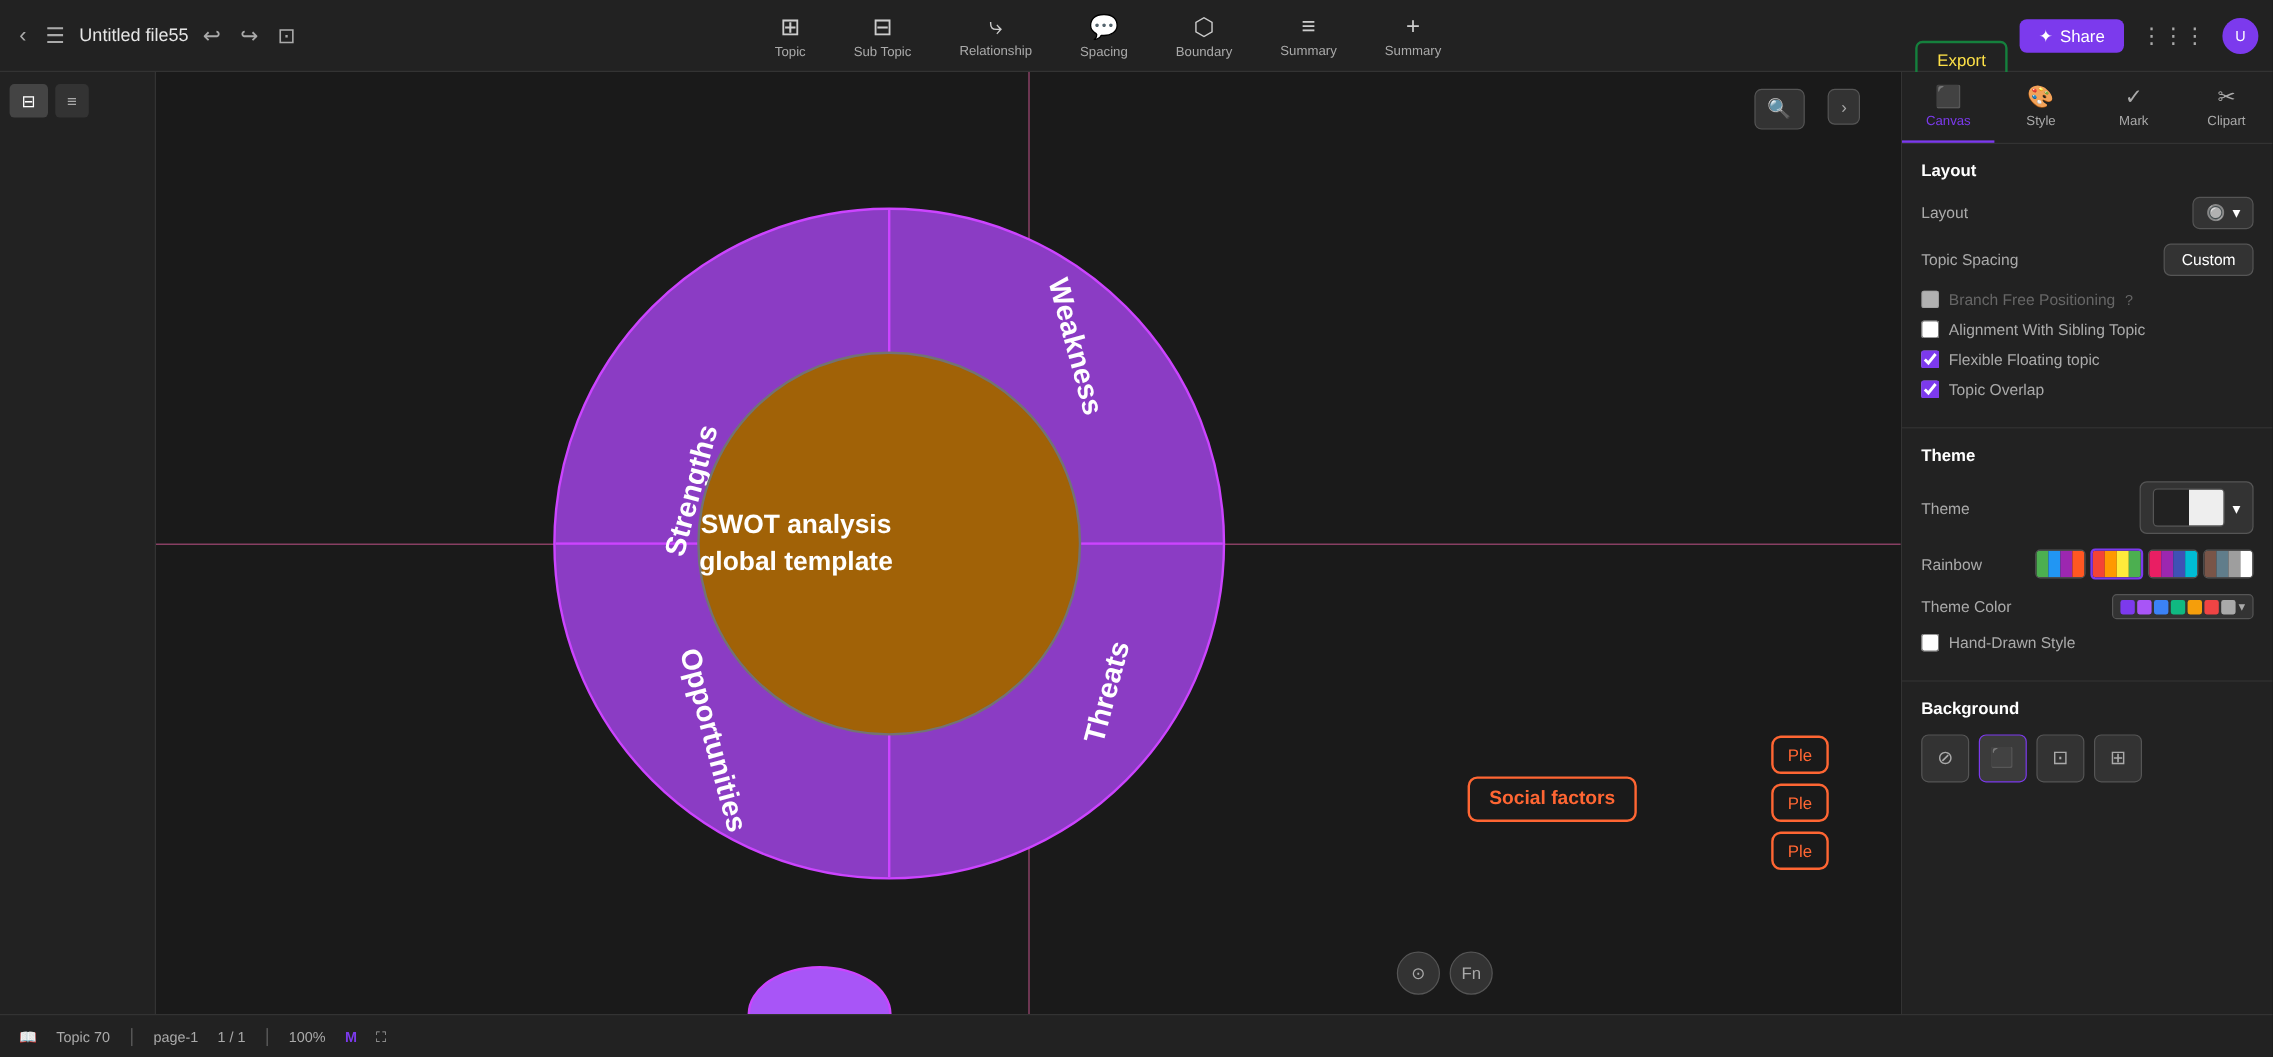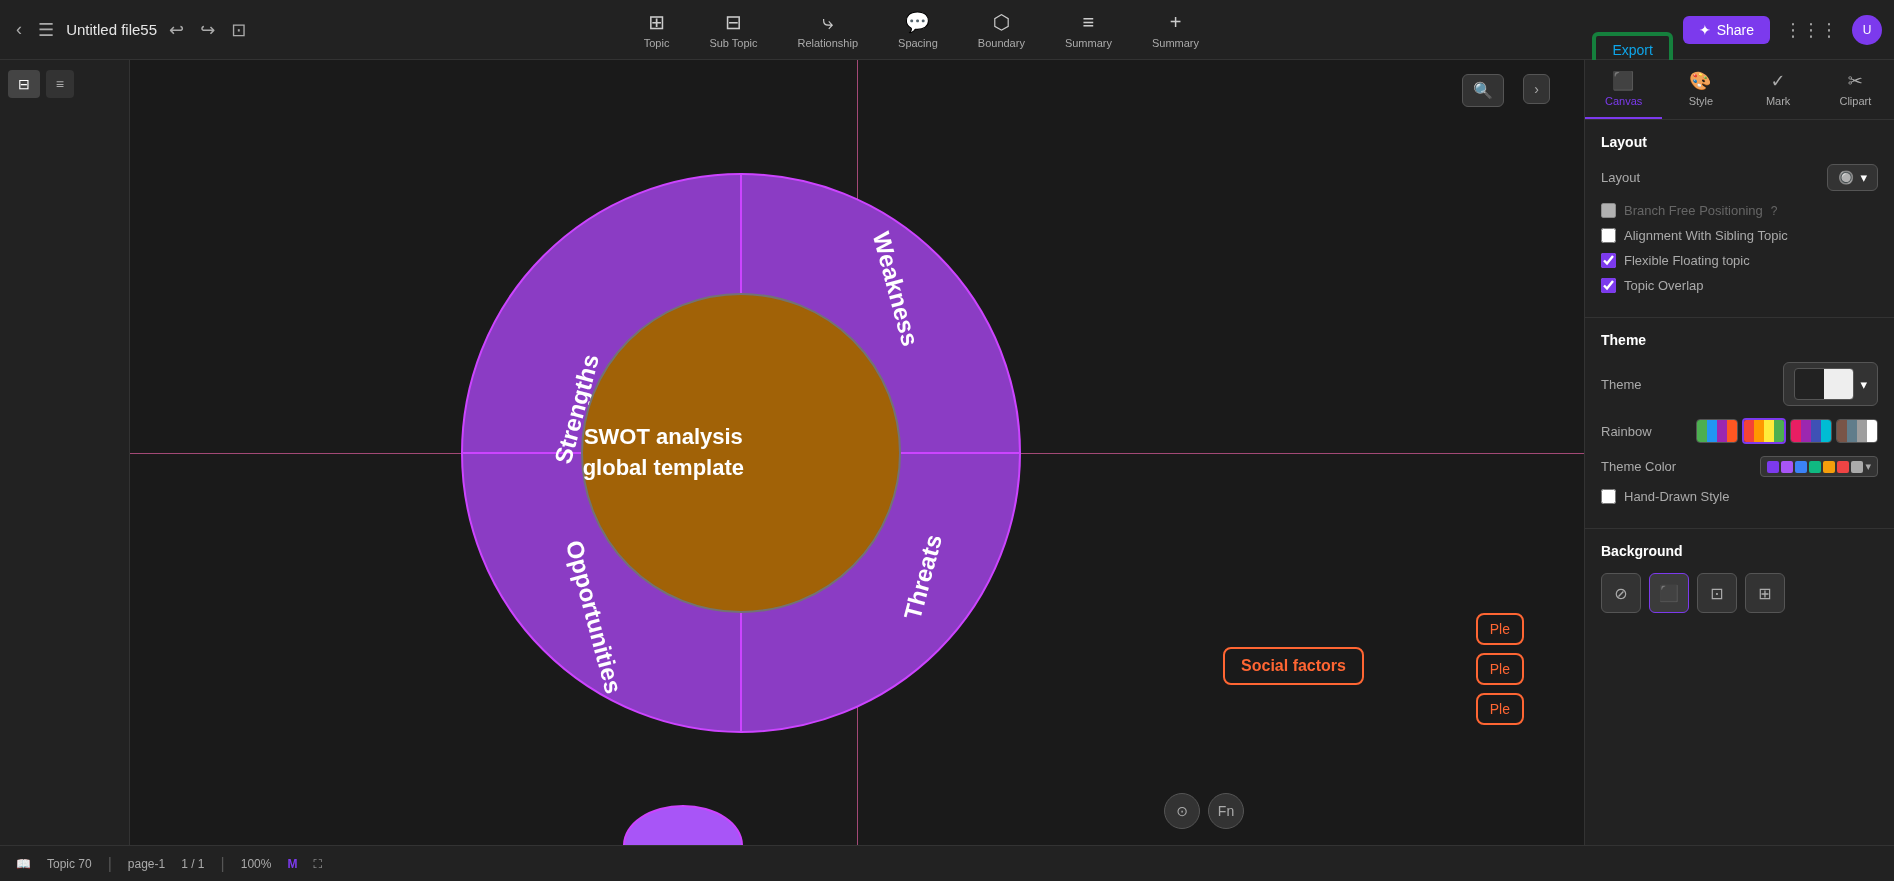--- a/index.html
+++ b/index.html
@@ -15,21 +15,21 @@
       padding: 0 12px;
       gap: 8px;
       flex-shrink: 0;
     }
     .toolbar-left { display: flex; align-items: center; gap: 8px; }
     .toolbar-center { display: flex; align-items: center; gap: 24px; margin: 0 auto; }
     .toolbar-right { display: flex; align-items: center; gap: 10px; }
     .tool-item { display: flex; flex-direction: column; align-items: center; gap: 3px; cursor: pointer; padding: 4px 8px; border-radius: 6px; }
     .tool-icon { font-size: 20px; color: #ccc; }
     .tool-label { font-size: 11px; color: #aaa; }
-    .btn-export { background: transparent; border: 4px solid #15803d; color: #0ea5e9; padding: 6px 16px; border-radius: 6px; cursor: pointer; font-size: 14px; margin-top: 40px; }
+    .btn-export { background: transparent; border: 2px solid #15803d; color: #fde047; padding: 6px 16px; border-radius: 6px; cursor: pointer; font-size: 14px; margin-top: 40px; }
     .btn-share { background: #7c3aed; border: none; color: #fff; padding: 6px 16px; border-radius: 6px; cursor: pointer; font-size: 14px; display: flex; align-items: center; gap: 6px; }
     .icon-btn { background: none; border: none; color: #aaa; cursor: pointer; font-size: 18px; padding: 4px; }
     .file-title { font-size: 15px; color: #e5e5e5; }
     .avatar { width: 30px; height: 30px; border-radius: 50%; background: #7c3aed; display: flex; align-items: center; justify-content: center; font-size: 12px; }
 
     
     .main-area {
       flex: 1;
       display: flex;
       overflow: hidden;
@@ -550,20 +550,24 @@
       <div class="section-title">Layout</div>
 
       <div class="prop-row">
         <span class="prop-label">Layout</span>
         <button class="dropdown-btn">
           <span>🔘</span>
           <span>▾</span>
         </button>
       </div>
 
+      <div class="prop-row">
+        <span class="prop-label">Topic Spacing</span>
+        <button class="custom-btn">Custom</button>
+      </div>
 
       <div class="checkbox-row">
         <input type="checkbox" disabled="" style="">
         <span class="checkbox-label disabled">Branch Free Positioning</span>
         <span style="color:#666;font-size:12px;">?</span>
       </div>
 
       <div class="checkbox-row">
         <input type="checkbox" style="">
         <span class="checkbox-label">Alignment With Sibling Topic</span>

